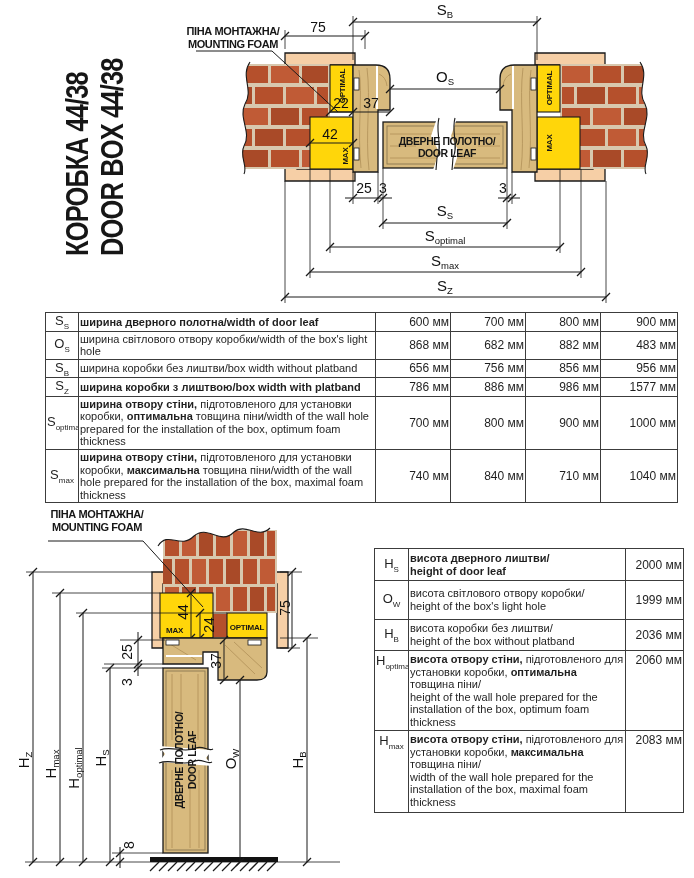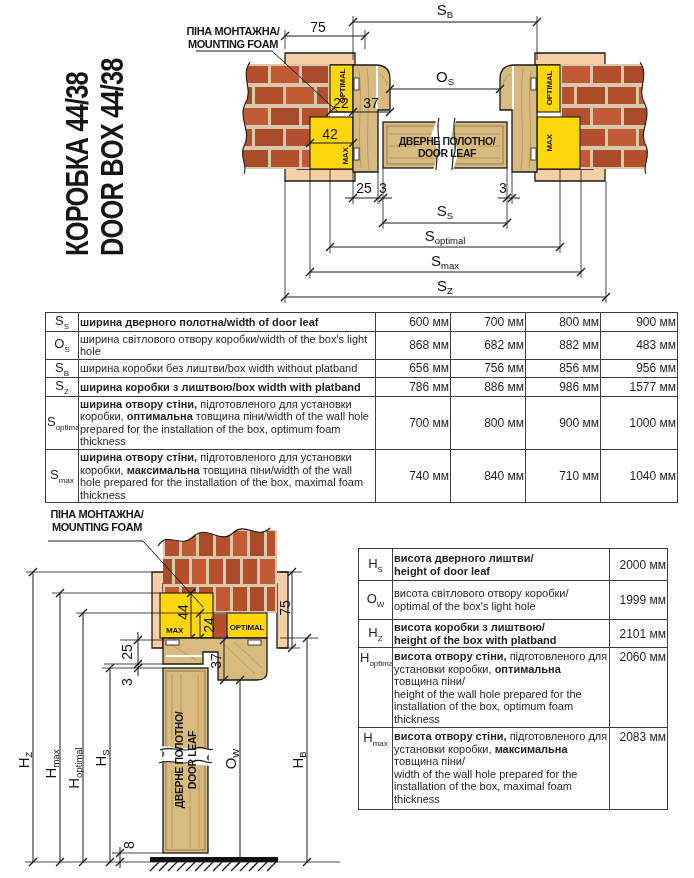--- a/index.html
+++ b/index.html
@@ -7,21 +7,21 @@
           font-family:"Liberation Sans",sans-serif;color:#1f1f1f;}
   
   .title-rot{position:absolute;left:60px;top:256px;transform:rotate(-90deg) scaleX(0.82);
              transform-origin:0 0;white-space:nowrap;font-weight:bold;font-size:31px;
              line-height:1.13;letter-spacing:-1px;color:#161616;}
   
   .tblwrap{position:absolute;}
   table{border-collapse:collapse;table-layout:fixed;width:100%;}
   td{border:1px solid #3c3c3c;padding:1px 1px;vertical-align:middle;overflow:hidden;}
   .t1{left:45px;top:312px;width:632px;}
-  .t2{left:358px;top:548px;width:309px;}
+  .t2{left:374px;top:548px;width:309px;}
   .sym{text-align:center;font-size:13px;padding:0 1px;}
   .sym sub{font-size:8px;}
   .desc{font-size:11px;line-height:1.14;}
   .desc.pre{white-space:pre-line;}
   .val{text-align:right;font-size:12px;}
   .vtop{vertical-align:top;padding-top:2px;}
   .b{font-weight:bold;}
   .t1 tr.r1{height:16px}.t1 tr.r2{height:16px}.t1 tr.r3{height:16px}.t1 tr.r4{height:16px}
   .t1 tr.r5{height:50px}.t1 tr.r6{height:50px}
   .t2 tr.r1{height:32px}.t2 tr.r2{height:39px}.t2 tr.r3{height:31px}.t2 tr.r4{height:26px}
@@ -512,28 +512,28 @@
       <tbody>
           <tr class="r1">
         <td class="sym"><span>H</span><sub>S</sub></td>
         <td class="desc pre b"><span>висота дверного лиштви/
 height of door leaf</span></td>
         <td class="val">2000 мм</td>
       </tr>
       <tr class="r2">
         <td class="sym"><span>O</span><sub>W</sub></td>
         <td class="desc pre"><span>висота світлового отвору коробки/
-optimal of the box's light hole</span></td>
+height of the box's light hole</span></td>
         <td class="val">1999 мм</td>
       </tr>
-      <tr class="r4">
-        <td class="sym"><span>H</span><sub>Z</sub></td>
-        <td class="desc pre b"><span>висота коробки з лиштвою/
-height of the box with platband</span></td>
-        <td class="val">2101 мм</td>
+      <tr class="r3">
+        <td class="sym"><span>H</span><sub>B</sub></td>
+        <td class="desc pre"><span>висота коробки без лиштви/
+height of the box without platband</span></td>
+        <td class="val">2036 мм</td>
       </tr>
       <tr class="r5">
         <td class="sym vtop"><span>H</span><sub>optimal</sub></td>
         <td class="desc pre vtop"><span class="b">висота отвору стіни, </span><span>підготовленого для установки коробки, </span><span class="b">оптимальна</span><span> товщина піни/
 height of the wall hole prepared for the installation of the box, optimum foam thickness</span></td>
         <td class="val vtop">2060 мм</td>
       </tr>
       <tr class="r6">
         <td class="sym vtop"><span>H</span><sub>max</sub></td>
         <td class="desc pre vtop"><span class="b">висота отвору стіни, </span><span>підготовленого для установки коробки, </span><span class="b">максимальна</span><span> товщина піни/

